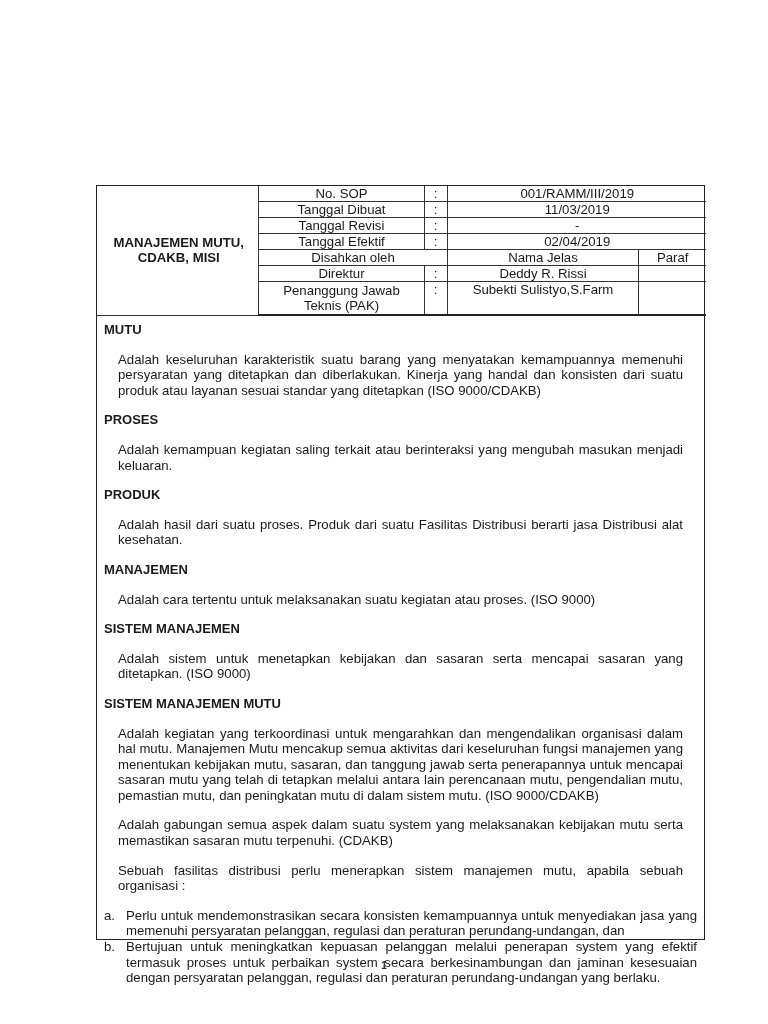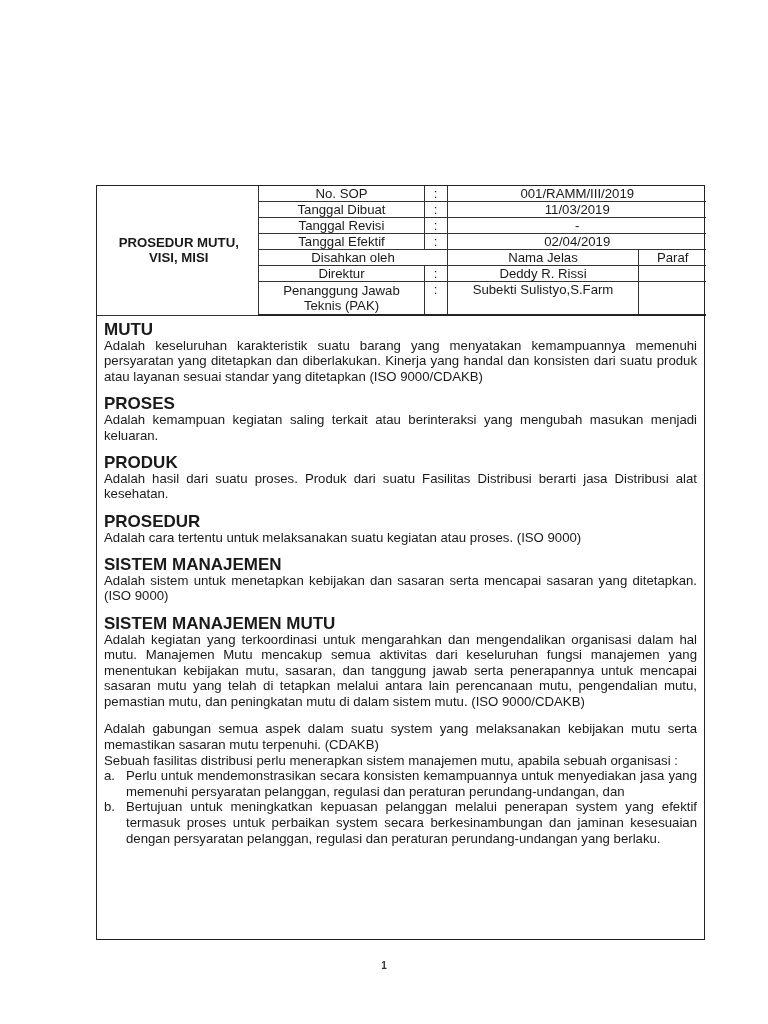--- a/index.html
+++ b/index.html
@@ -29,23 +29,23 @@
     line-height: 15px; white-space: normal !important; padding-left: 8px !important;
   }
   td.colon { text-align: center; padding: 1px 0 !important; }
   td.multi { white-space: normal !important; line-height: 15px !important; }
   .content {
     position: absolute; left: 7px; right: 7px; top: 136px;
     font-size: 13.2px; line-height: 15.6px;
   }
   .section { margin-bottom: 12px; }
   .section h2 {
-    font-size: 17px; font-weight: bold; margin: 0; line-height: 15.6px;
+    font-size: 13px; font-weight: bold; margin: 0; line-height: 15.6px;
   }
-  .section p { margin: 0; text-align: justify; }
+  .section p { margin: 14px; text-align: justify; }
   .list { margin: 0; padding: 0; list-style: none; }
   .list li { position: relative; padding-left: 22px; text-align: justify; }
   .list li .marker { position: absolute; left: 0; top: 0; }
   .page-number {
     position: absolute; top: 960px; left: 0; width: 768px; text-align: center;
     font-size: 10px; font-weight: bold; color: #333;
   }
 </style>
 </head>
 <body>
@@ -54,21 +54,21 @@
   <table class="header-table">
     <colgroup>
       <col style="width:161px">
       <col style="width:166px">
       <col style="width:23px">
       <col style="width:191px">
       <col style="width:68px">
     </colgroup>
     <tbody>
         <tr>
-      <td class="doc-title" rowspan="7">PROSEDUR MUTU, VISI, MISI</td>
+      <td class="doc-title" rowspan="7">MANAJEMEN MUTU, CDAKB, MISI</td>
       <td>No. SOP</td>
       <td class="colon">:</td>
       <td colspan="2">001/RAMM/III/2019</td>
     </tr>
     <tr>
       <td>Tanggal Dibuat</td>
       <td class="colon">:</td>
       <td colspan="2">11/03/2019</td>
     </tr>
     <tr>
@@ -108,21 +108,21 @@
     </div>
     <div class="section">
       <h2>PROSES</h2>
       <p>Adalah kemampuan kegiatan saling terkait atau berinteraksi yang mengubah masukan menjadi keluaran.</p>
     </div>
     <div class="section">
       <h2>PRODUK</h2>
       <p>Adalah hasil dari suatu proses. Produk dari suatu Fasilitas Distribusi berarti jasa Distribusi alat kesehatan.</p>
     </div>
     <div class="section">
-      <h2>PROSEDUR</h2>
+      <h2>MANAJEMEN</h2>
       <p>Adalah cara tertentu untuk melaksanakan suatu kegiatan atau proses. (ISO 9000)</p>
     </div>
     <div class="section">
     </div>
     <div class="section">
       <h2>SISTEM MANAJEMEN</h2>
       <p>Adalah sistem untuk menetapkan kebijakan dan sasaran serta mencapai sasaran yang ditetapkan. (ISO 9000)</p>
     </div>
     <div class="section">
       <h2>SISTEM MANAJEMEN MUTU</h2>

